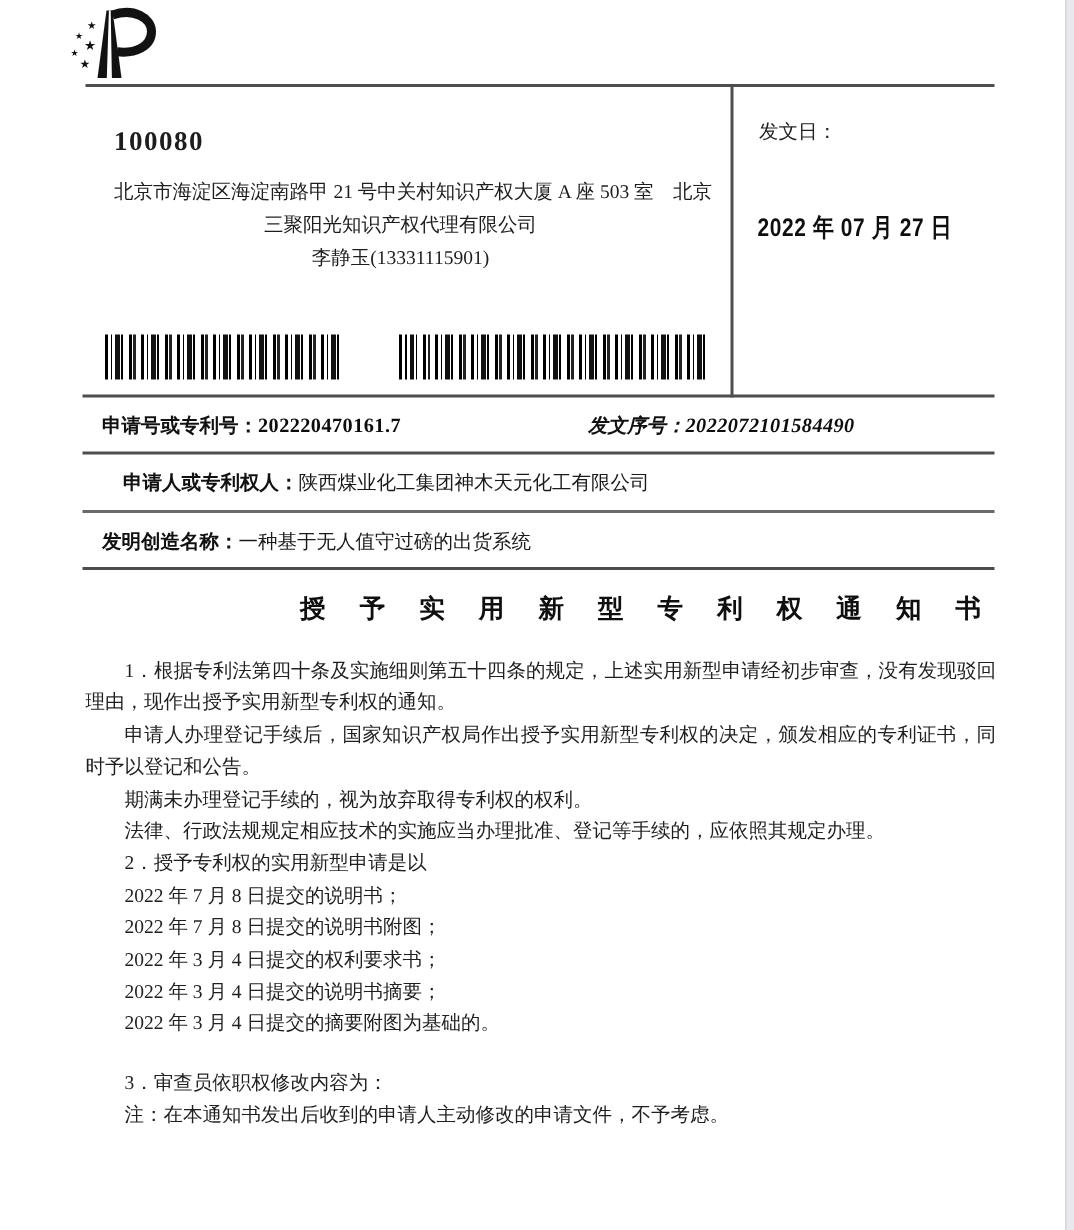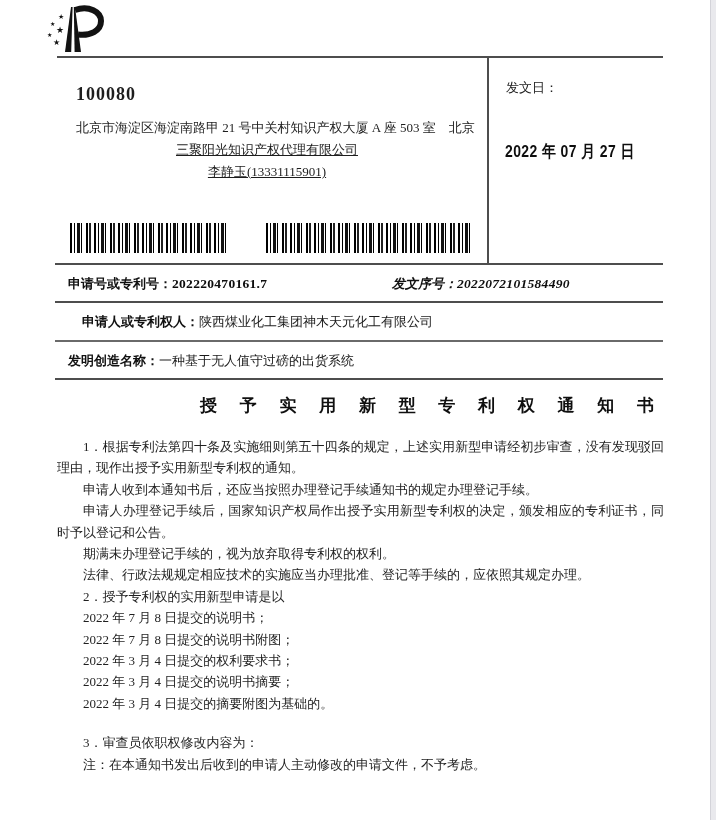--- a/index.html
+++ b/index.html
@@ -23,21 +23,21 @@
   .rule-header { left:57px; top:56px; width:606px; }
   .rule-a { left:55px; top:263px; width:608px; }
   .rule-b { left:55px; top:301px; width:608px; }
   .rule-c { left:55px; top:340px; width:608px; background:#6a6a6a; }
   .rule-d { left:55px; top:378px; width:608px; }
   .vline-panel { position:absolute; left:487px; top:56px; width:2px; height:209px; background:#4e4e4e; }
 
   .recipient { position:absolute; left:76px; top:84px; width:382px; }
   .postcode { font-size:18px; font-weight:bold; letter-spacing:1px; margin-bottom:12px; }
   .addr-line1 { font-size:13px; white-space:nowrap; line-height:22px; }
-  .addr-line2, .addr-contact { font-size:13px; text-align:center; line-height:22px;text-decoration:underline; }
+  .addr-line2, .addr-contact { font-size:13px; text-align:center; line-height:22px; }
 
   .issue-label { position:absolute; left:506px; top:79px; font-size:13px; color:#222; }
   .issue-date {
     position:absolute; left:505px; top:140px; font-size:17px; font-weight:bold;
     color:#0e0e0e; font-family:"Liberation Sans", sans-serif; white-space:nowrap;
     transform:scaleX(0.82); transform-origin:left center; letter-spacing:0.5px;
   }
 
   .barcode { position:absolute; top:223px; height:30px;
     background:repeating-linear-gradient(90deg,
@@ -116,21 +116,20 @@
   <div class="rule rule-c"></div>
   <div class="meta-row meta-row-3">
     <span class="meta-label">发明创造名称：</span><span class="meta-text">一种基于无人值守过磅的出货系统</span>
   </div>
   <div class="rule rule-d"></div>
 
   <div class="notice-title">授 予 实 用 新 型 专 利 权 通 知 书</div>
 
   <div class="body-text">
     <p>1．根据专利法第四十条及实施细则第五十四条的规定，上述实用新型申请经初步审查，没有发现驳回理由，现作出授予实用新型专利权的通知。</p>
-    <p>申请人收到本通知书后，还应当按照办理登记手续通知书的规定办理登记手续。</p>
     <p>申请人办理登记手续后，国家知识产权局作出授予实用新型专利权的决定，颁发相应的专利证书，同时予以登记和公告。</p>
     <p>期满未办理登记手续的，视为放弃取得专利权的权利。</p>
     <p>法律、行政法规规定相应技术的实施应当办理批准、登记等手续的，应依照其规定办理。</p>
     <p class="gap-md">2．授予专利权的实用新型申请是以</p>
     <p>2022 年 7 月 8 日提交的说明书；</p>
     <p>2022 年 7 月 8 日提交的说明书附图；</p>
     <p>2022 年 3 月 4 日提交的权利要求书；</p>
     <p>2022 年 3 月 4 日提交的说明书摘要；</p>
     <p>2022 年 3 月 4 日提交的摘要附图为基础的。</p>
     <p class="gap-lg">3．审查员依职权修改内容为：</p>

